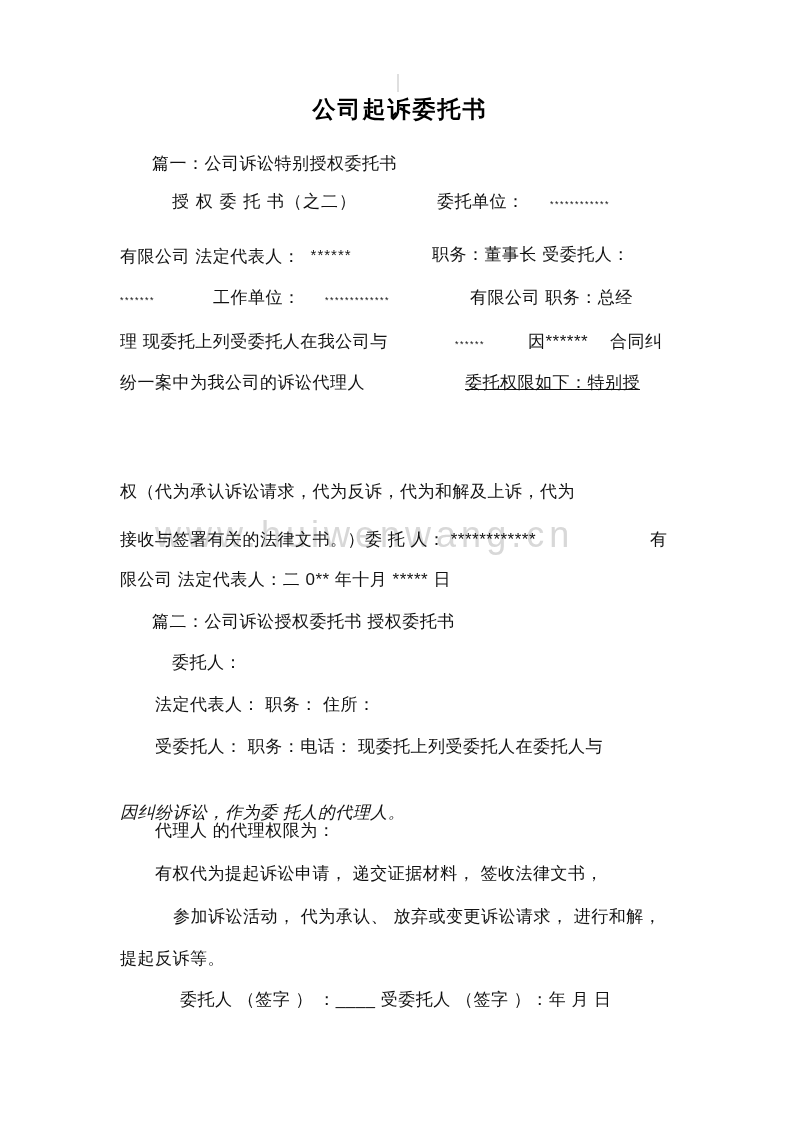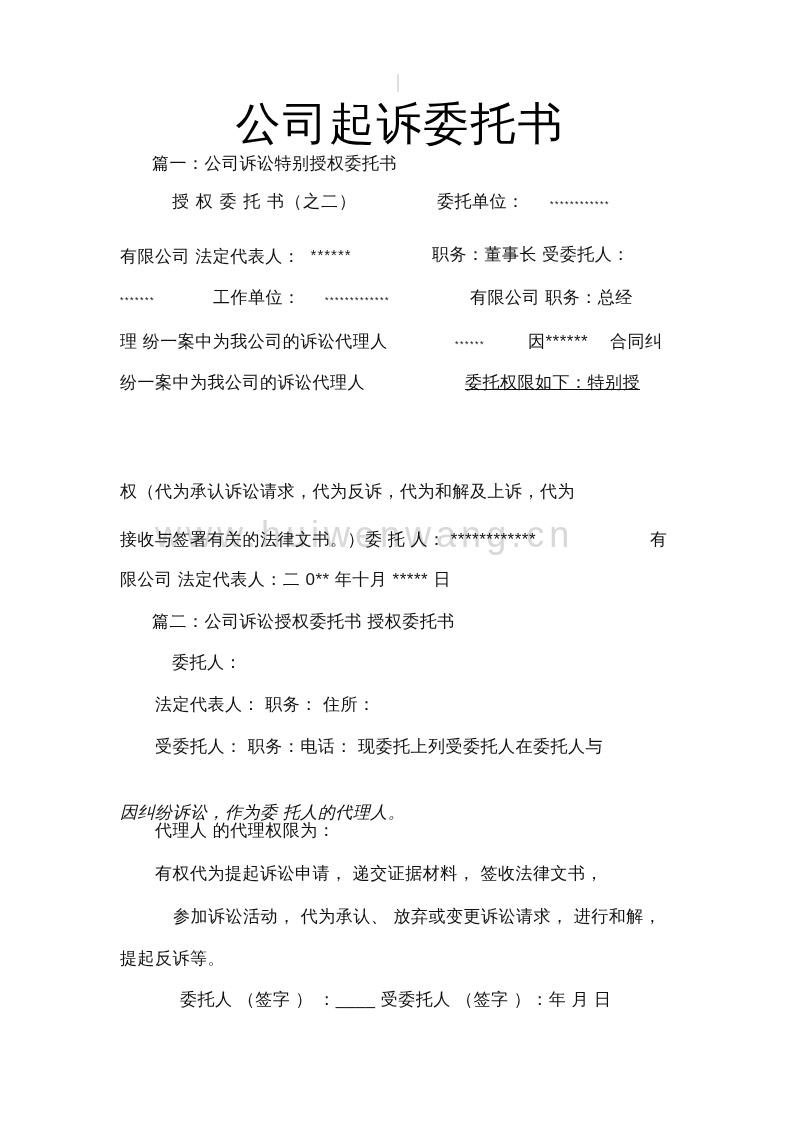--- a/index.html
+++ b/index.html
@@ -17,22 +17,22 @@
     font-size:17px;
     line-height:22px;
     letter-spacing:0.5px;
     white-space:pre;
     color:#111111;
   }
   .title{
     position:absolute;
     left:0; right:0;
     text-align:center;
-    font-size:45px;
-    font-weight:normal;
+    font-size:23px;
+    font-weight:bold;
     letter-spacing:2px;
     white-space:pre;
     color:#000000;
   }
   .star-tiny{
     font-size:9px;
     letter-spacing:1.5px;
     vertical-align:7px;
     white-space:pre;
   }
@@ -81,21 +81,21 @@
   <div class="seg above star-tiny" style="left:550px; top:193px;">************</div>
 
   <div class="seg above" style="left:120px; top:244px;"><span>有限公司 法定代表人：</span><span class="star-med">  <span>******</span></span></div>
   <div class="seg above" style="left:432px; top:244px;">职务：董事长 受委托人：</div>
 
   <div class="seg above star-tiny" style="left:120px; top:289px;">*******</div>
   <div class="seg above" style="left:213px; top:287px;">工作单位：</div>
   <div class="seg above star-tiny" style="left:325px; top:289px;">*************</div>
   <div class="seg above" style="left:470px; top:287px;">有限公司 职务：总经</div>
 
-  <div class="seg above" style="left:120px; top:331px;">理 纷一案中为我公司的诉讼代理人</div>
+  <div class="seg above" style="left:120px; top:331px;">理 现委托上列受委托人在我公司与</div>
   <div class="seg above star-tiny" style="left:455px; top:333px;">******</div>
   <div class="seg above" style="left:528px; top:331px;">因******</div>
   <div class="seg above" style="left:610px; top:331px;">合同纠</div>
 
   <div class="seg above" style="left:120px; top:372px;">纷一案中为我公司的诉讼代理人</div>
   <div class="seg above" style="left:465px; top:372px;text-decoration:underline;">委托权限如下：特别授</div>
 
   <div class="seg above" style="left:120px; top:481px;">权（代为承认诉讼请求，代为反诉，代为和解及上诉，代为</div>
   <div class="seg above" style="left:120px; top:529px;"><span>接收与签署有关的法律文书。）委 托 人：</span><span> <span>************</span></span></div>
   <div class="seg above" style="left:650px; top:529px;">有</div>

